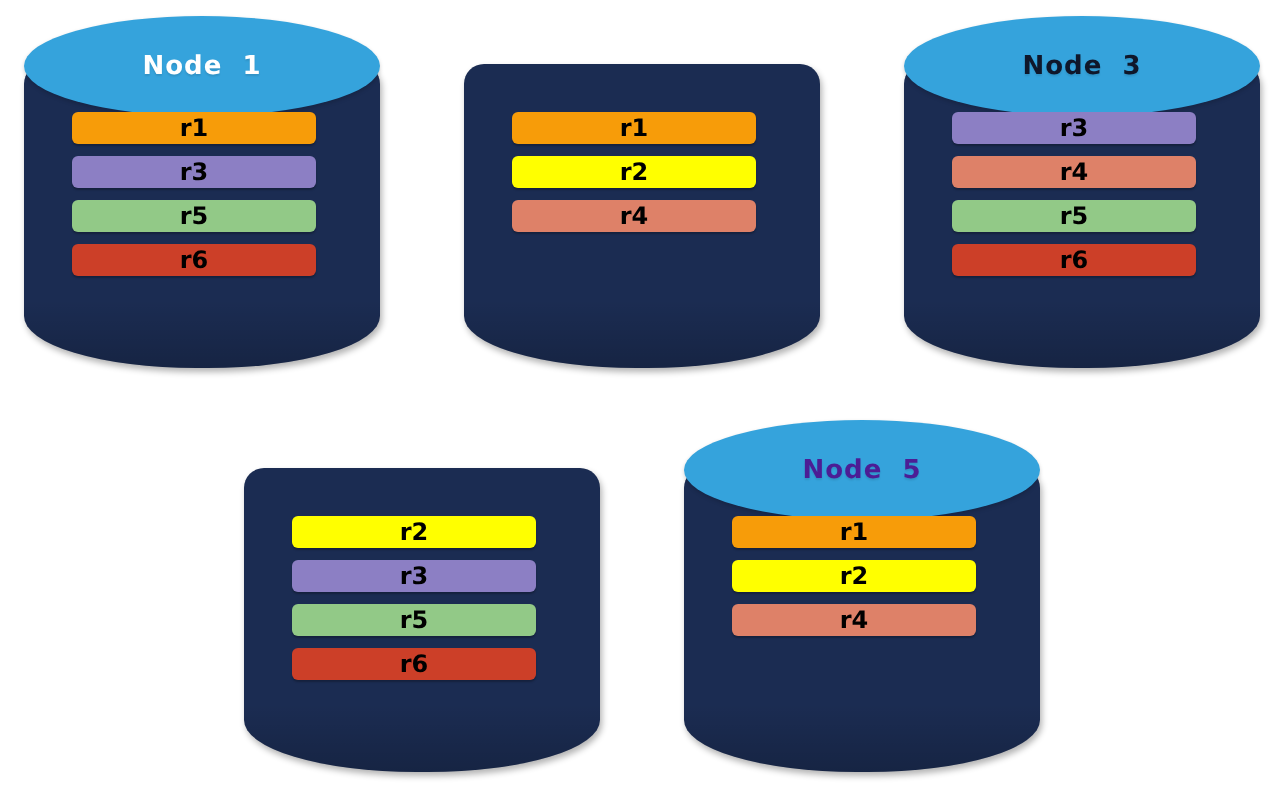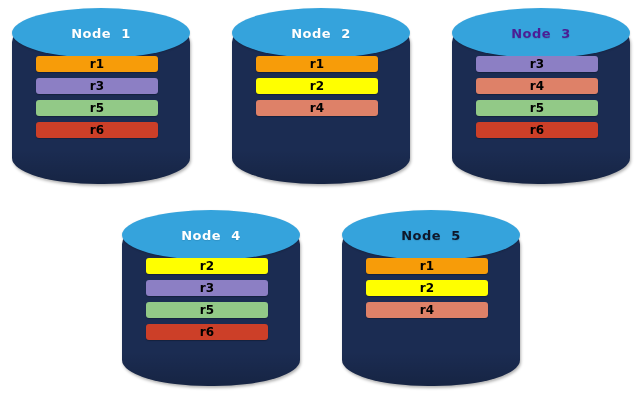--- a/index.html
+++ b/index.html
@@ -111,63 +111,57 @@
         <div class="replica" style="background: rgb(247, 156, 9); color: rgb(0, 0, 0);">r1</div>
         <div class="replica" style="background: rgb(140, 127, 196); color: rgb(0, 0, 0);">r3</div>
         <div class="replica" style="background: rgb(146, 201, 135); color: rgb(0, 0, 0);">r5</div>
         <div class="replica" style="background: rgb(204, 63, 40); color: rgb(0, 0, 0);">r6</div>
       </div>
     </div>
     <div class="node row1 n2">
       <div class="cyl-body" style="background: rgb(27, 44, 82);">
         <div class="cyl-bottom-shade"></div>
       </div>
-      <div class="cyl-top" style="background: rgb(53, 163, 220);">
-        <div class="node-title" style="color: rgb(255, 255, 255);">Node  2</div>
-      </div>
       <div class="replicas">
         <div class="replica" style="background: rgb(247, 156, 9); color: rgb(0, 0, 0);">r1</div>
         <div class="replica" style="background: rgb(255, 255, 0); color: rgb(0, 0, 0);">r2</div>
         <div class="replica" style="background: rgb(222, 129, 104); color: rgb(0, 0, 0);">r4</div>
       </div>
     </div>
     <div class="node row1 n3">
       <div class="cyl-body" style="background: rgb(27, 44, 82);">
         <div class="cyl-bottom-shade"></div>
       </div>
       <div class="cyl-top" style="background: rgb(53, 163, 220);">
-        <div class="node-title" style="color: #4c1d95;">Node  3</div>
+        <div class="node-title" style="color: #0f172a;">Node  3</div>
       </div>
       <div class="replicas">
         <div class="replica" style="background: rgb(140, 127, 196); color: rgb(0, 0, 0);">r3</div>
         <div class="replica" style="background: rgb(222, 129, 104); color: rgb(0, 0, 0);">r4</div>
         <div class="replica" style="background: rgb(146, 201, 135); color: rgb(0, 0, 0);">r5</div>
         <div class="replica" style="background: rgb(204, 63, 40); color: rgb(0, 0, 0);">r6</div>
       </div>
     </div>
     <div class="node row2 n4">
       <div class="cyl-body" style="background: rgb(27, 44, 82);">
         <div class="cyl-bottom-shade"></div>
-      </div>
-      <div class="cyl-top" style="background: rgb(53, 163, 220);">
-        <div class="node-title" style="color: rgb(255, 255, 255);">Node  4</div>
       </div>
       <div class="replicas">
         <div class="replica" style="background: rgb(255, 255, 0); color: rgb(0, 0, 0);">r2</div>
         <div class="replica" style="background: rgb(140, 127, 196); color: rgb(0, 0, 0);">r3</div>
         <div class="replica" style="background: rgb(146, 201, 135); color: rgb(0, 0, 0);">r5</div>
         <div class="replica" style="background: rgb(204, 63, 40); color: rgb(0, 0, 0);">r6</div>
       </div>
     </div>
     <div class="node row2 n5">
       <div class="cyl-body" style="background: rgb(27, 44, 82);">
         <div class="cyl-bottom-shade"></div>
       </div>
       <div class="cyl-top" style="background: rgb(53, 163, 220);">
-        <div class="node-title" style="color: #0f172a;">Node  5</div>
+        <div class="node-title" style="color: #4c1d95;">Node  5</div>
       </div>
       <div class="replicas">
         <div class="replica" style="background: rgb(247, 156, 9); color: rgb(0, 0, 0);">r1</div>
         <div class="replica" style="background: rgb(255, 255, 0); color: rgb(0, 0, 0);">r2</div>
         <div class="replica" style="background: rgb(222, 129, 104); color: rgb(0, 0, 0);">r4</div>
       </div>
     </div>
   </div>
 
 </body></html>

